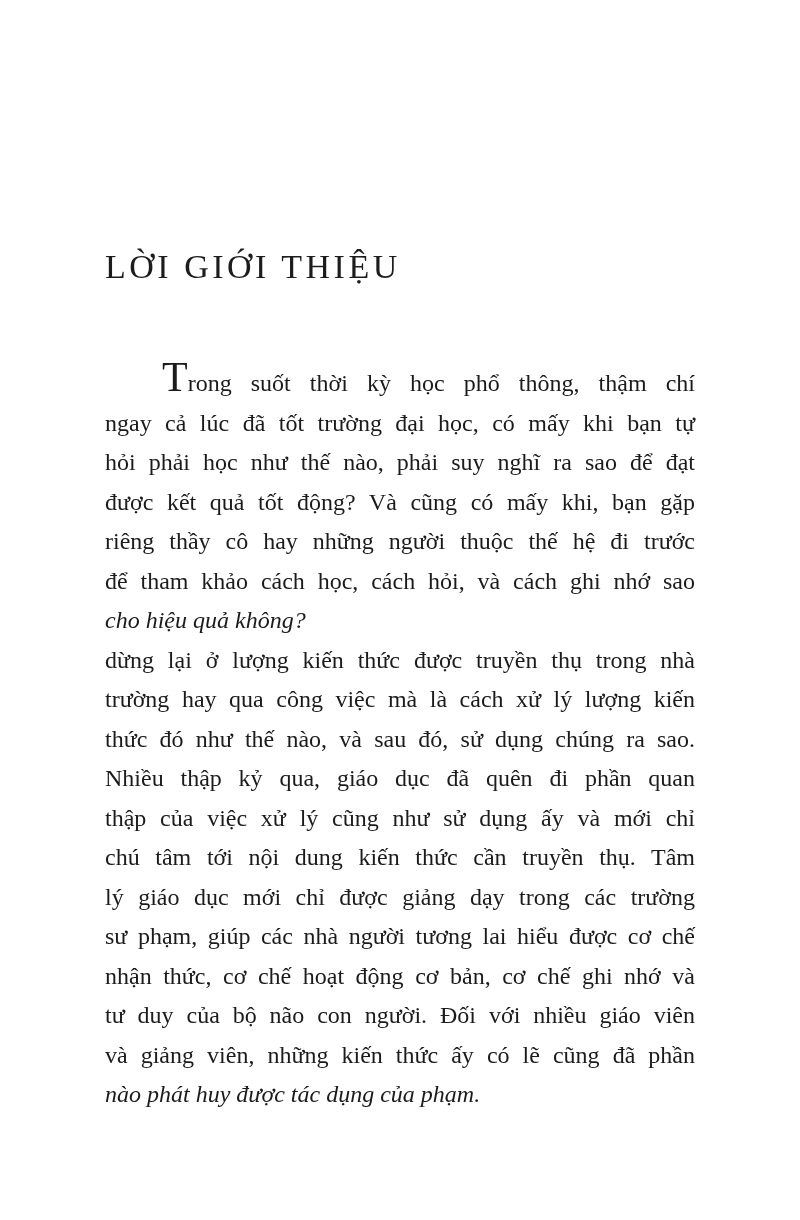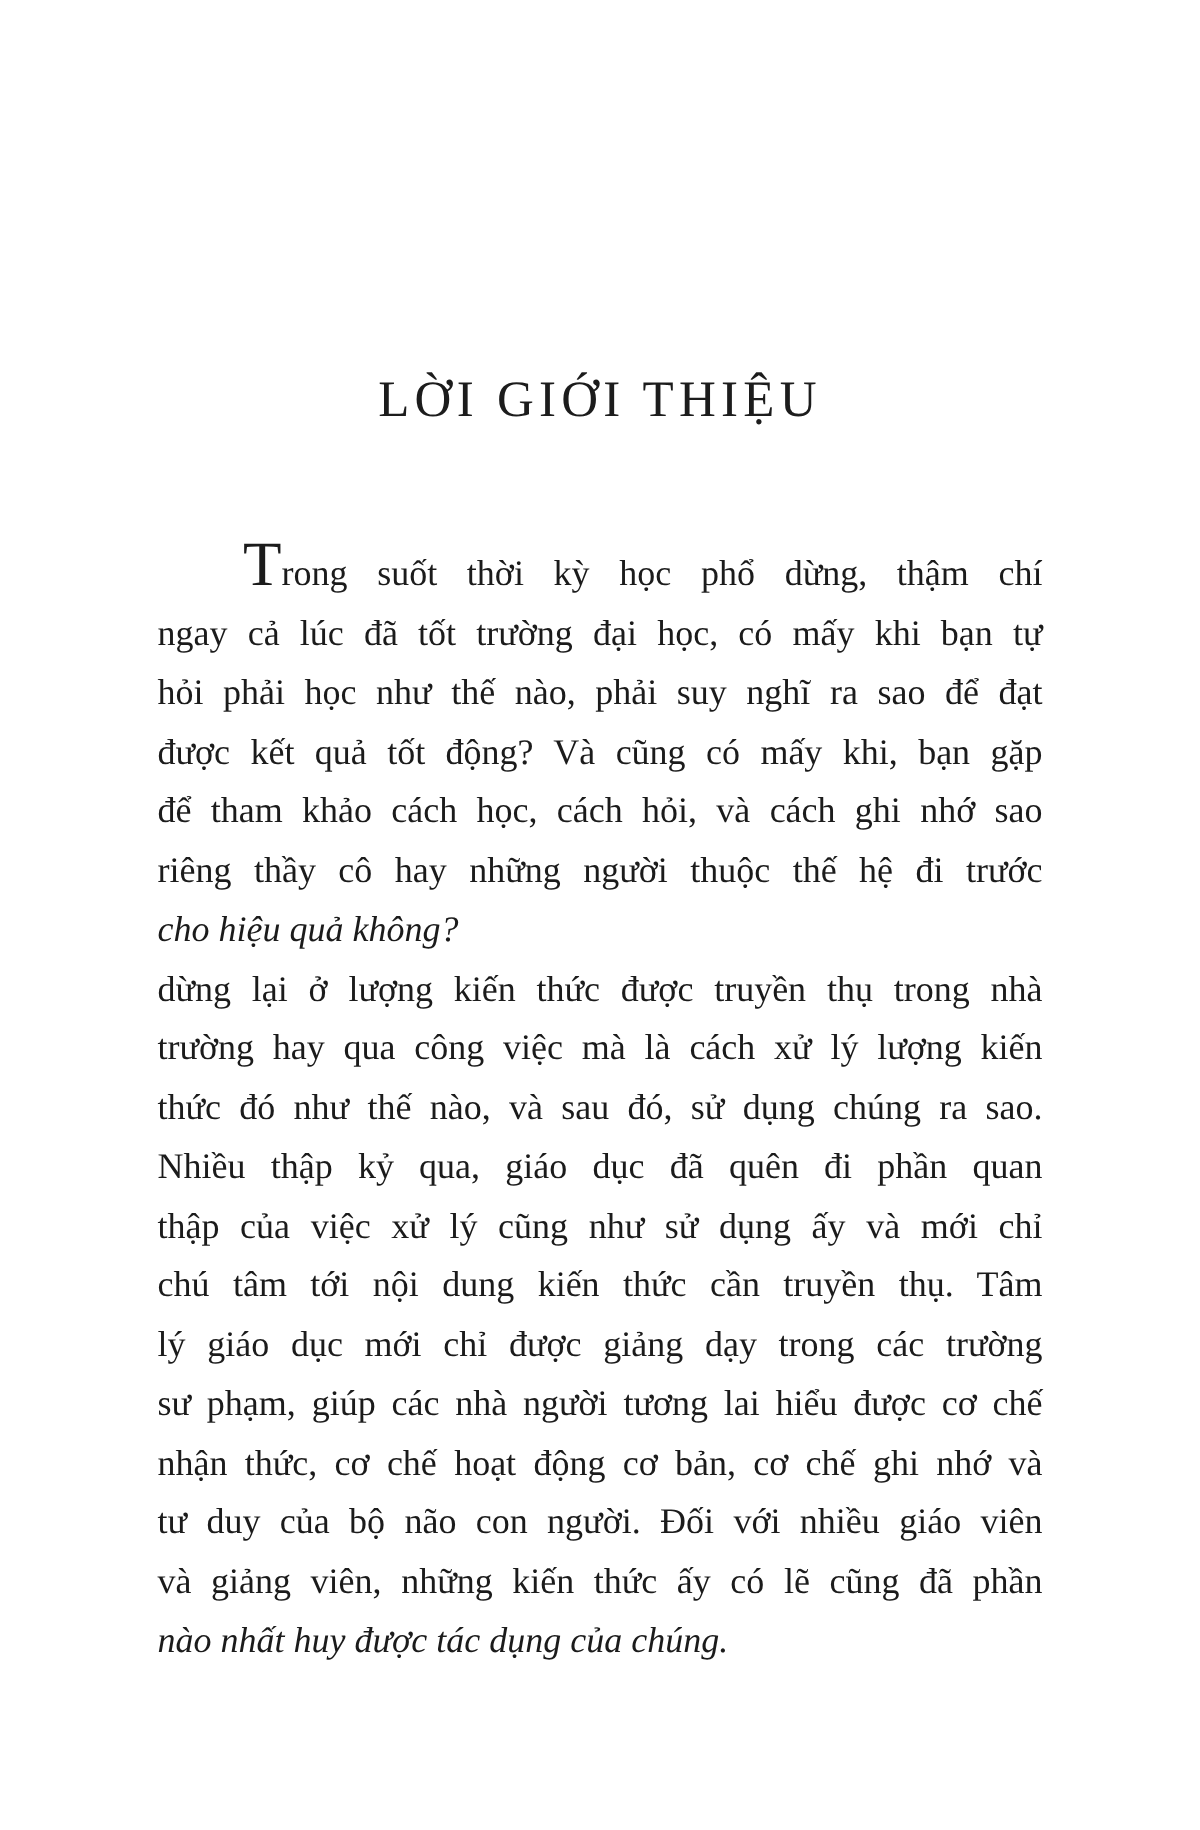--- a/index.html
+++ b/index.html
@@ -14,21 +14,20 @@
     background: #ffffff;
     overflow: hidden;
     font-family: "Liberation Serif", serif;
   }
   .chapter-title {
     position: absolute;
     top: 246px;
     left: 105px;
     width: 590px;
     margin: 0;
-    text-align: center;
     font-size: 34px;
     font-weight: 400;
     letter-spacing: 3.5px;
     color: #1c1c1c;
     line-height: 42px;
   }
   .body-text {
     position: absolute;
     top: 364px;
     left: 105px;
@@ -59,35 +58,35 @@
 </style>
 </head>
 <body>
 
 <div class="page">
 
   <h1 class="chapter-title">LỜI GIỚI THIỆU</h1>
 
   <div class="body-text">
 
-    <div class="line p1-first"><span class="dropcap">T</span><span>rong suốt thời kỳ học phổ dừng, thậm chí</span></div>
+    <div class="line p1-first"><span class="dropcap">T</span><span>rong suốt thời kỳ học phổ thông, thậm chí</span></div>
     <div class="line">ngay cả lúc đã tốt trường đại học, có mấy khi bạn tự</div>
     <div class="line">hỏi phải học như thế nào, phải suy nghĩ ra sao để đạt</div>
     <div class="line">được kết quả tốt động? Và cũng có mấy khi, bạn gặp</div>
+    <div class="line">riêng thầy cô hay những người thuộc thế hệ đi trước</div>
     <div class="line">để tham khảo cách học, cách hỏi, và cách ghi nhớ sao</div>
-    <div class="line">riêng thầy cô hay những người thuộc thế hệ đi trước</div>
     <div class="line last">cho hiệu quả không?</div>
 
     <div class="line">dừng lại ở lượng kiến thức được truyền thụ trong nhà</div>
     <div class="line">trường hay qua công việc mà là cách xử lý lượng kiến</div>
     <div class="line">thức đó như thế nào, và sau đó, sử dụng chúng ra sao.</div>
     <div class="line">Nhiều thập kỷ qua, giáo dục đã quên đi phần quan</div>
     <div class="line">thập của việc xử lý cũng như sử dụng ấy và mới chỉ</div>
     <div class="line">chú tâm tới nội dung kiến thức cần truyền thụ. Tâm</div>
     <div class="line">lý giáo dục mới chỉ được giảng dạy trong các trường</div>
     <div class="line">sư phạm, giúp các nhà người tương lai hiểu được cơ chế</div>
     <div class="line">nhận thức, cơ chế hoạt động cơ bản, cơ chế ghi nhớ và</div>
     <div class="line">tư duy của bộ não con người. Đối với nhiều giáo viên</div>
     <div class="line">và giảng viên, những kiến thức ấy có lẽ cũng đã phần</div>
-    <div class="line last">nào nhất huy được tác dụng của chúng.</div>
+    <div class="line last">nào phát huy được tác dụng của phạm.</div>
 
   </div>
 </div>
 
 </body></html>

